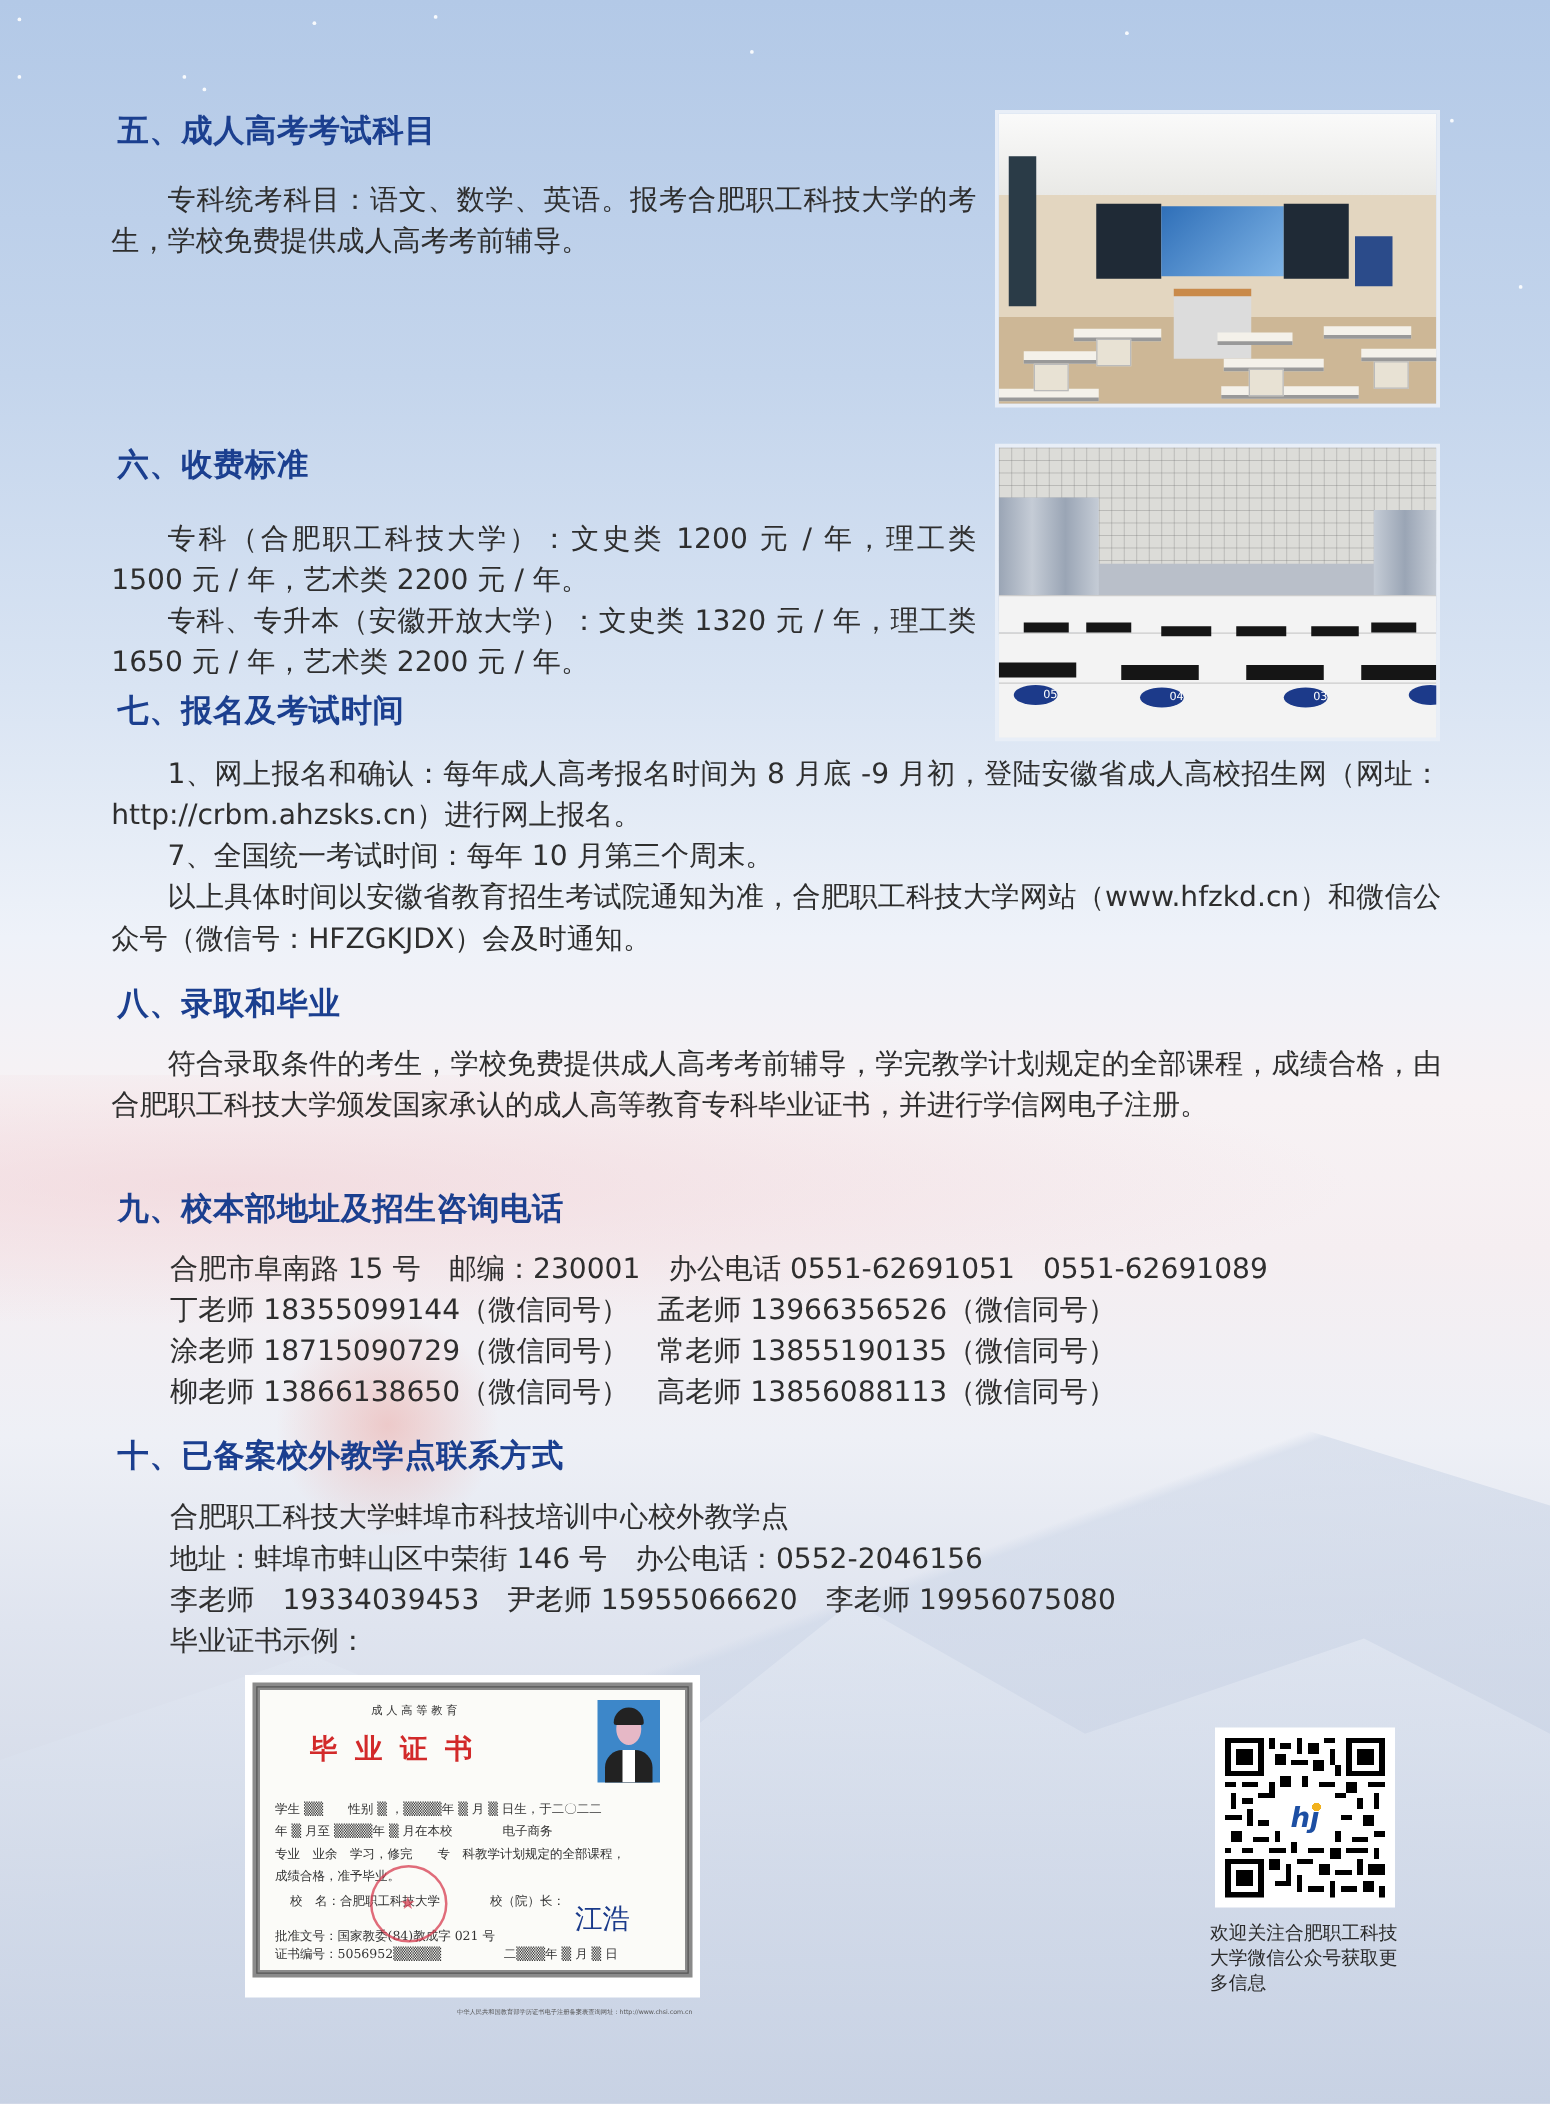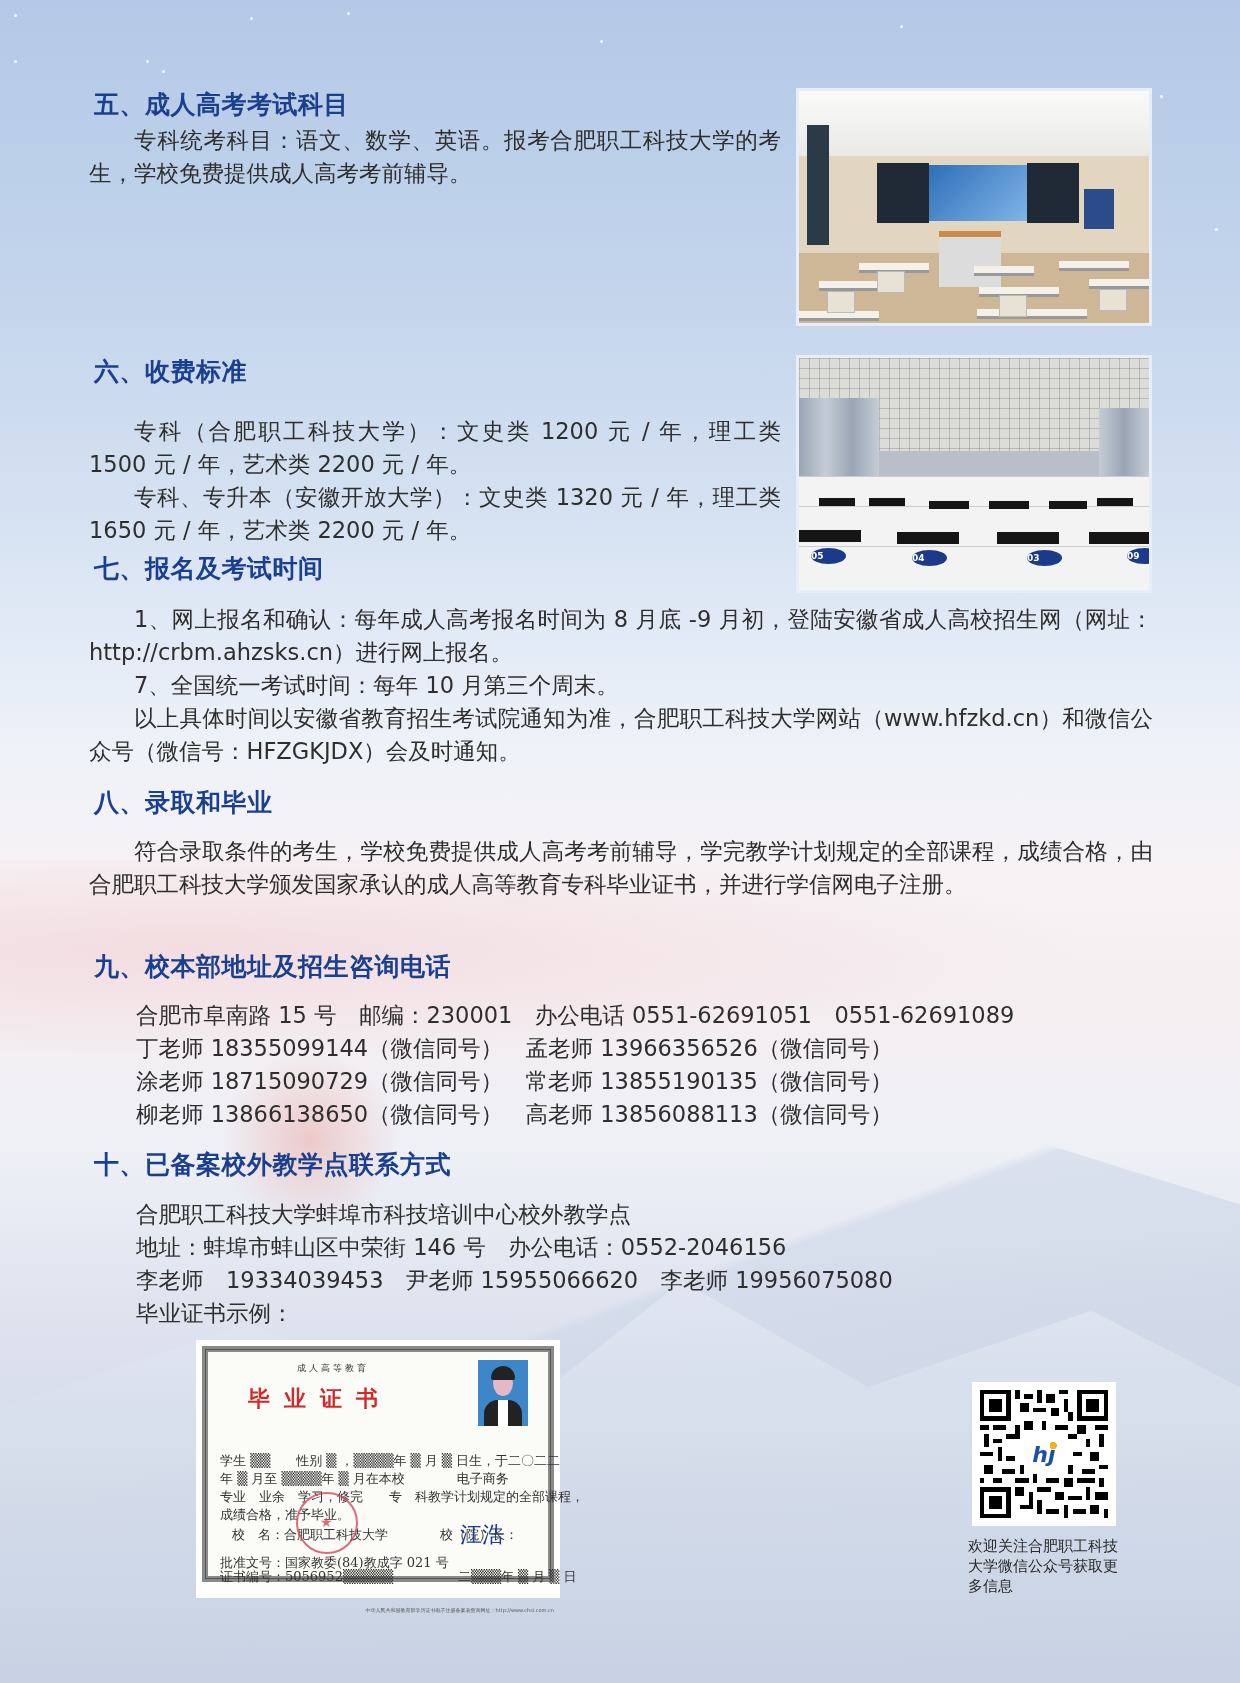--- a/index.html
+++ b/index.html
@@ -74,41 +74,41 @@
     
     .hall { left: 796px; top: 355px; width: 356px; height: 238px;
       background: linear-gradient(180deg, #d6d6d2 0 38%, #b9bfc9 38% 60%, #eeeeee 60% 100%); }
     .hall .grid { position:absolute; left:0; top:0; width:100%; height:40%;
       background-image: linear-gradient(90deg, rgba(120,120,120,0.35) 1px, transparent 1px), linear-gradient(180deg, rgba(120,120,120,0.35) 1px, transparent 1px);
       background-size: 10px 10px; background-color:#dcdcd8; }
     .hall .curtain-l { position:absolute; left:0; top:40px; width:80px; height:110px; background:linear-gradient(90deg,#9aa5b5,#c5ccd6,#9aa5b5,#c5ccd6); }
     .hall .curtain-r { position:absolute; right:0; top:50px; width:50px; height:100px; background:linear-gradient(90deg,#c5ccd6,#9aa5b5,#c5ccd6); }
     .hall .row { position:absolute; left:0; width:100%; background:#f3f3f3; border-top:1px solid #ccc; }
     .hall .mon { position:absolute; height:12px; background:#151515; }
-    .hall .num { position:absolute; width:35px; height:16px; border-radius:50%; background:#1c3a8a; color:#fff; font-size:9px; line-height:16px; text-align:left; font-weight:bold; font-family:"DejaVu Sans",sans-serif; }
+    .hall .num { position:absolute; width:35px; height:16px; border-radius:50%; background:#1c3a8a; color:#fff; font-size:9px; line-height:16px; text-align:right; font-weight:normal; font-family:"DejaVu Sans",sans-serif; }
 
     
     .cert {
       position: absolute; left: 196px; top: 1340px; width: 364px; height: 258px;
       background: #fff; padding: 6px;
     }
     .cert-inner {
       position: relative; width: 100%; height: 236px;
       border: 6px solid #8a8a8a; outline: 1px solid #555; outline-offset: -4px;
       background: #fbfbf8;
       font-family: "DejaVu Serif", "Liberation Serif", serif;
     }
     .cert-sup { position:absolute; left:0; width:250px; top:10px; text-align:center; font-size:9px; color:#333; letter-spacing:3px; }
     .cert-title { position:absolute; left:40px; top:32px; font-size:22px; color:#d22a2a; font-weight:bold; letter-spacing:14px; }
     .cert-photo { position:absolute; right:20px; top:8px; width:50px; height:66px; background:#3d87c9; overflow:hidden; }
     .cert-photo .head { position:absolute; left:15px; top:10px; width:20px; height:26px; border-radius:50%; background:#e6b8c6; }
     .cert-photo .hair { position:absolute; left:13px; top:6px; width:24px; height:14px; border-radius:12px 12px 2px 2px; background:#222; }
     .cert-photo .body { position:absolute; left:6px; top:40px; width:38px; height:30px; border-radius:14px 14px 0 0; background:#222; }
     .cert-photo .shirt { position:absolute; left:20px; top:40px; width:10px; height:26px; background:#fff; }
-    .cert-line { position:absolute; left:12px; font-size:13px; color:#333; white-space:nowrap;margin-top:12px; }
+    .cert-line { position:absolute; left:12px; font-size:10px; color:#333; white-space:nowrap; }
     .cert-seal { position:absolute; left:88px; top:140px; width:62px; height:62px; border-radius:50%; border:2px solid rgba(215,60,80,0.75); }
     .cert-seal::after { content:"★"; position:absolute; left:22px; top:20px; color:rgba(215,60,80,0.75); font-size:14px; }
     .cert-sign { position:absolute; left:252px; top:168px; font-size:22px; color:#1a3a8a; font-family:"DejaVu Serif",serif; }
     .cert-foot { position:absolute; right:6px; bottom:-15px; font-size:5px; color:#555; }
 
     
     .qr { position:absolute; left:972px; top:1382px; width:144px; height:144px; background:#fff; padding:8px; }
     .qr svg { width:128px; height:128px; display:block; }
     .qr-caption { position:absolute; left:968px; top:1536px; width:160px; font-size:15px; line-height:20px; color:#2a2a2a; }
   </style>
@@ -128,21 +128,21 @@
   <span class="star" style="left:14px;top:60px"></span>
   <span class="star" style="left:1160px;top:95px"></span>
   <span class="star" style="left:1215px;top:228px"></span>
   <span class="star" style="left:600px;top:40px"></span>
   <span class="star" style="left:900px;top:25px"></span>
 </div>
 
 <div class="content">
 
   <div class="section-title" style="top:88px">五、成人高考考试科目</div>
-  <div class="para" style="left:89px;top:124px;width:692px">
+  <div class="para" style="left:89px;top:144px;width:692px">
     <p>专科统考科目：语文、数学、英语。报考合肥职工科技大学的考生，学校免费提供成人高考考前辅导。</p>
   </div>
 
   <div class="section-title" style="top:355px">六、收费标准</div>
   <div class="para" style="left:89px;top:415px;width:692px">
     <p>专科（合肥职工科技大学）：文史类 1200 元 / 年，理工类 1500 元 / 年，艺术类 2200 元 / 年。</p>
     <p>专科、专升本（安徽开放大学）：文史类 1320 元 / 年，理工类 1650 元 / 年，艺术类 2200 元 / 年。</p>
   </div>
 
   <div class="section-title" style="top:552px">七、报名及考试时间</div>

